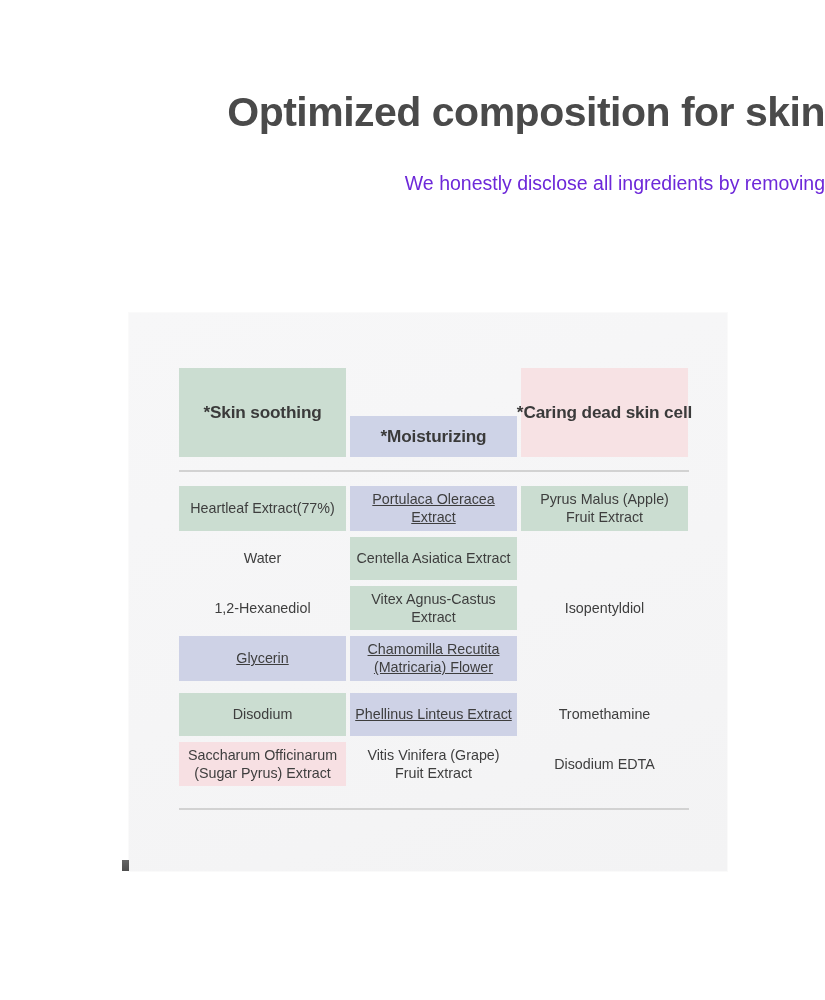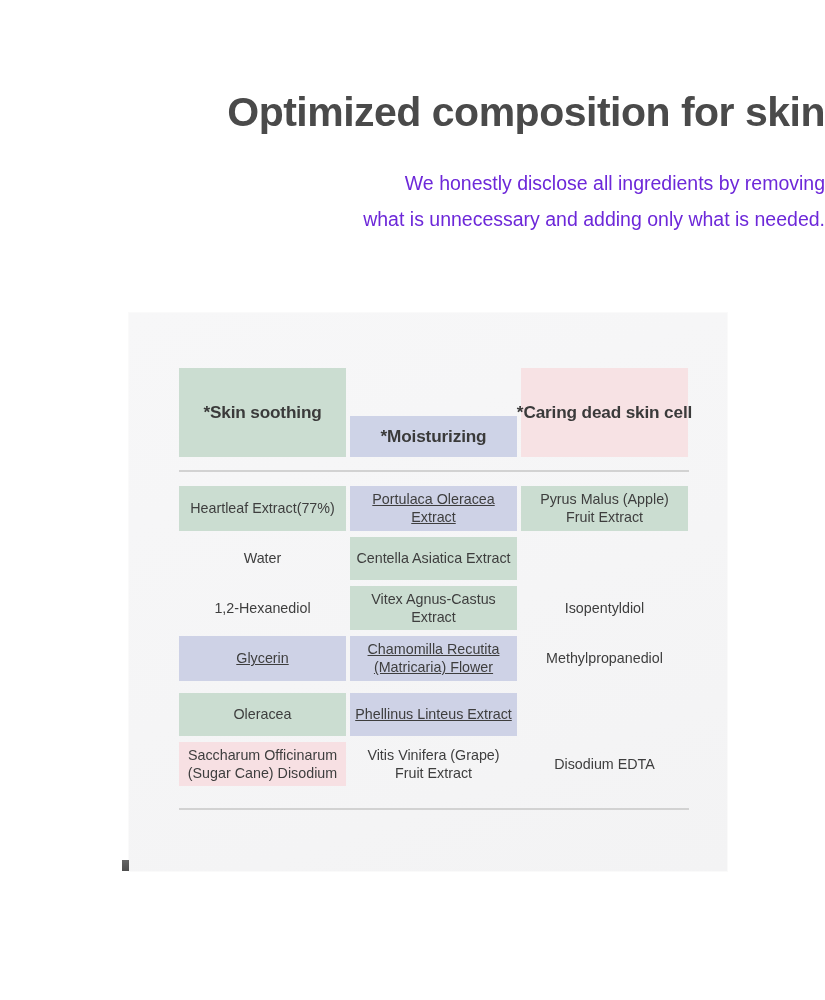--- a/index.html
+++ b/index.html
@@ -163,21 +163,20 @@
 </style>
 </head>
 <body>
 
 <div class="page">
 
   <div class="header">
     <h1 class="title">Optimized composition for skin</h1>
     <div class="subtitle">
       <span class="line">We honestly disclose all ingredients by removing</span>
-      <span class="line">what is unnecessary and adding only what is needed.</span>
     </div>
   </div>
 
   <div class="card-wrap">
     <div class="depth-right"></div>
     <div class="depth-bottom"></div>
     <div class="gusset"></div>
 
     <div class="sheet">
       <div class="table">
@@ -206,34 +205,34 @@
         <div class="row body-row">
           <div class="cell tint-none">1,2-Hexanediol</div>
           <div class="cell tint-green">Vitex Agnus-Castus Extract</div>
           <div class="cell tint-none">Isopentyldiol</div>
         </div>
         <div class="row-gap"></div>
 
         <div class="row body-row">
           <div class="cell tint-blue">Glycerin</div>
           <div class="cell tint-blue">Chamomilla Recutita (Matricaria) Flower</div>
-          <div class="cell tint-none">Methylpropanediol</div>
-        </div>
-        <div class="row-gap"></div>
-
-        <div class="row-gap"></div>
-
-        <div class="row body-row">
-          <div class="cell tint-green">Oleracea</div>
+        </div>
+        <div class="row-gap"></div>
+
+        <div class="row-gap"></div>
+
+        <div class="row body-row">
+          <div class="cell tint-green">Disodium</div>
           <div class="cell tint-blue">Phellinus Linteus Extract</div>
-        </div>
-        <div class="row-gap"></div>
-
-        <div class="row body-row">
-          <div class="cell tint-pink">Saccharum Officinarum (Sugar Cane) Disodium</div>
+          <div class="cell tint-none">Tromethamine</div>
+        </div>
+        <div class="row-gap"></div>
+
+        <div class="row body-row">
+          <div class="cell tint-pink">Saccharum Officinarum (Sugar Pyrus) Extract</div>
           <div class="cell tint-none">Vitis Vinifera (Grape) Fruit Extract</div>
           <div class="cell tint-none">Disodium EDTA</div>
         </div>
 
         <div class="divider bottom"></div>
 
       </div>
     </div>
   </div>
 

